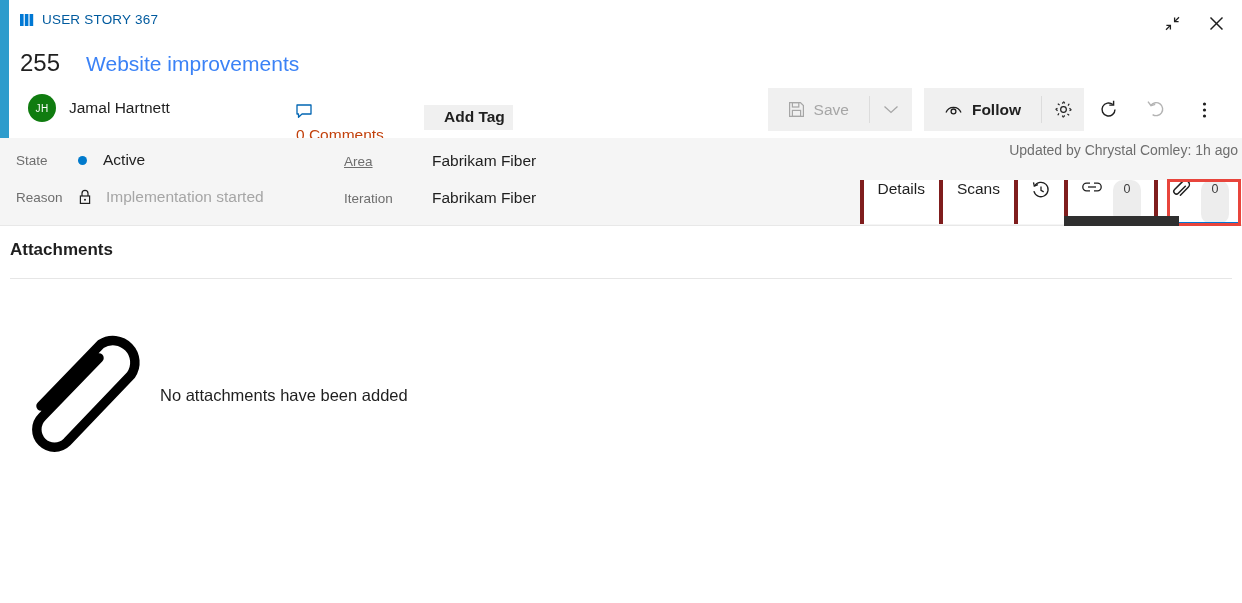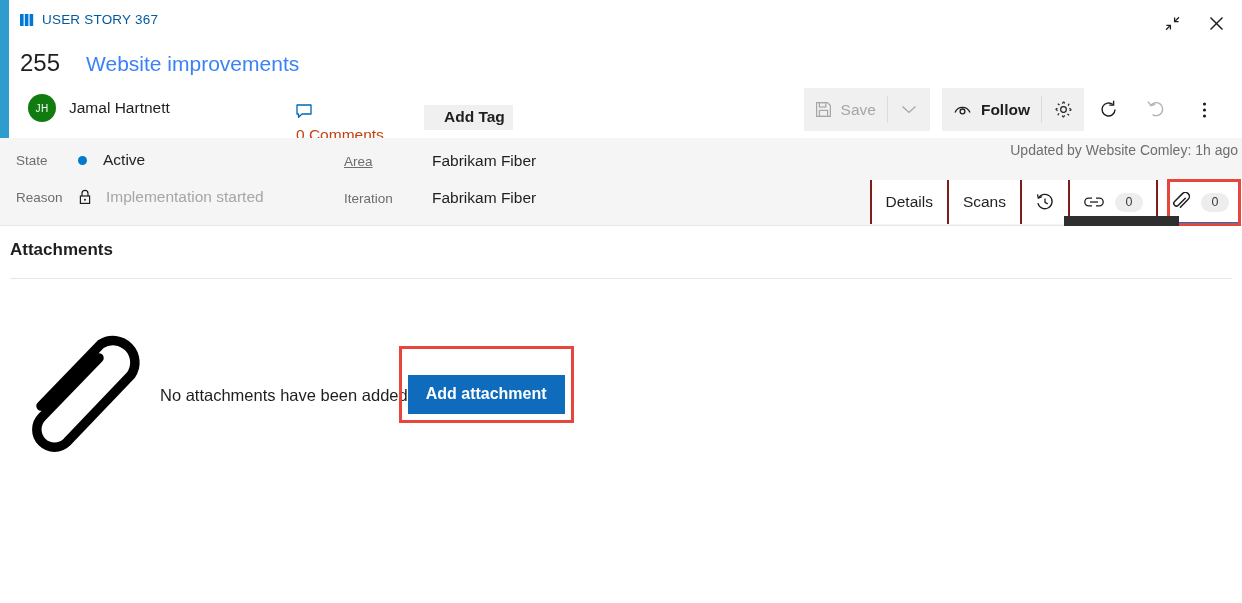--- a/index.html
+++ b/index.html
@@ -105,21 +105,21 @@
   }
   .btn-group {
     display: flex; align-items: center;
     background: #f0f0f0;
     height: 43px;
   }
   .btn-group + .btn-group { margin-left: 12px; }
   .tb-btn {
     display: flex; align-items: center; gap: 9px;
     height: 52px;
-    padding: 0 11px;
+    padding: 0 20px;
     font-size: 15.5px;
     color: #1f1f1f;
     cursor: pointer;
     white-space: nowrap;
   }
   .tb-btn.disabled { color: #a6a6a6; cursor: default; }
   .tb-split {
     width: 1px; height: 27px; background: #dcdcdc;
   }
   .tb-caret {
@@ -187,25 +187,25 @@
 
   
   .tabs {
     position: absolute;
     right: 0; top: 180px;
     display: flex; align-items: stretch;
     height: 44px;
     background: #ffffff;
   }
   .tab {
-    display: flex; align-items: center; justify-content: center;
+    display: flex; justify-content: center;
     padding: 0 14px;
     font-size: 15.5px;
     color: #1f1f1f;
-    border-left: 2px solid #7f1d1d;
+    border-left: 4px solid #7f1d1d;
     cursor: pointer;
     position: relative;
   }
   .tab.icon-tab { padding: 0 13px; gap: 10px; }
   .tab .count {
     background: #ededed;
     border-radius: 10px;
     font-size: 12.5px;
     color: #3b3b3b;
     padding: 2px 9px 3px 9px;
@@ -427,21 +427,21 @@
       <span class="fl fl-w2"><u>Area</u></span>
       <span class="fv">Fabrikam Fiber</span>
     </div>
 
     <div class="field f-iter">
       <span class="fl fl-w2">Iteration</span>
       <span class="fv">Fabrikam Fiber</span>
     </div>
   </div>
 
-  <div class="updated-by">Updated by Website Comley: 1h ago</div>
+  <div class="updated-by">Updated by Chrystal Comley: 1h ago</div>
 
   <div class="tabs">
     <div class="tab">
       <span>Details</span>
     </div>
     <div class="tab">
       <span>Scans</span>
     </div>
     <div class="tab icon-tab">
       <svg width="20" height="20" viewBox="0 0 20 20">
@@ -474,20 +474,16 @@
     <div class="section-title">Attachments</div>
     <div class="divider"></div>
 
     <div class="empty-state">
       <div class="clip-wrap">
         <svg width="130" height="150" viewBox="0 0 130 150">
           <path d="M26 97 L86 35 A22 22 0 0 1 116 66 L52 133 A17.5 17.5 0 0 1 27 108 L84 49" fill="none" stroke="#000000" stroke-width="9.5" stroke-linecap="round"></path>
         </svg>
       </div>
       <div class="empty-text">No attachments have been added</div>
-      <div class="btn-highlight-wrap">
-        <button class="add-attach-btn">Add attachment</button>
-        <span class="ring"></span>
-      </div>
     </div>
   </div>
 
 </div>
 
 </body></html>

